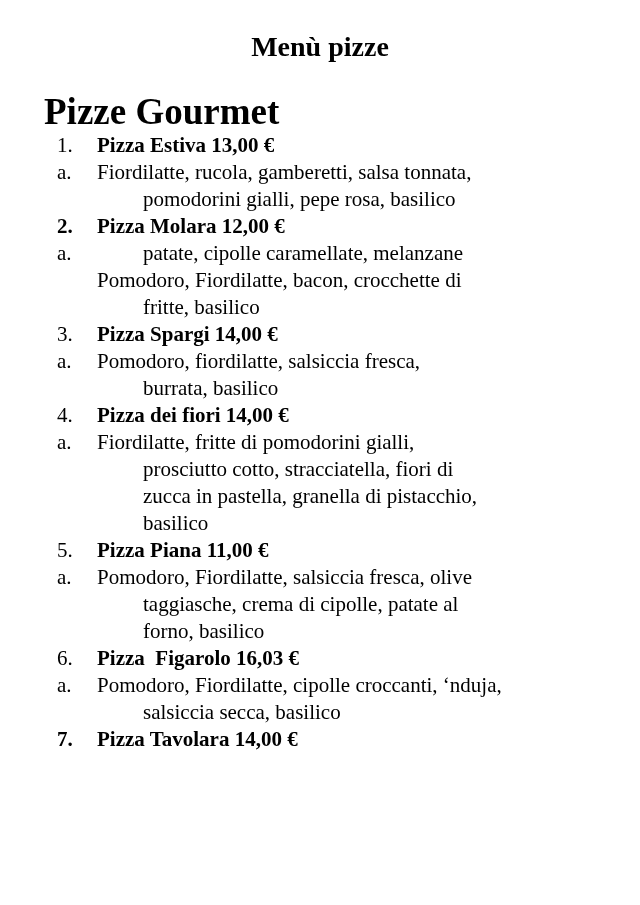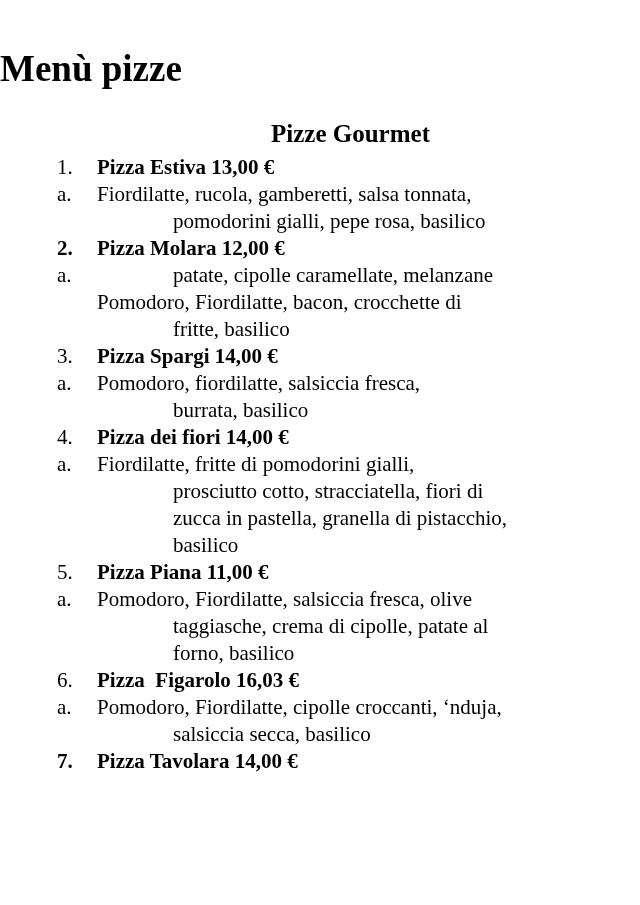--- a/index.html
+++ b/index.html
@@ -7,46 +7,46 @@
   body {
     width: 640px;
     height: 905px;
     margin: 0 auto;
     color: #000000;
     font-family: "Liberation Serif", "DejaVu Serif", serif;
     overflow: hidden;
   }
   .page { width: 640px; height: 905px; background: #ffffff; }
   .doc-title {
-    margin-top: 50px;
-    font-size: 37px;
+    margin-top: 28px;
+    text-align: center;
+    font-size: 28px;
     line-height: 38px;
     font-weight: bold;
   }
   .section-heading {
-    margin: 27px 0 0 61px;
-    font-size: 25px;
+    margin: 27px 0 0 44px;
+    font-size: 37px;
     line-height: 37px;
     font-weight: bold;
-    text-align: center;
   }
   .menu-list { margin-top: 2px; }
   .row {
     display: flex;
     align-items: flex-start;
     padding-left: 57px;
     font-size: 21px;
     line-height: 27px;
   }
   .marker { flex: 0 0 40px; }
   .marker.bold-num { font-weight: bold; }
   .name { font-weight: bold; white-space: pre-wrap; }
   .ing { flex: 1; }
   .ing-line { white-space: pre-wrap; }
-  .ing-line.cont { margin-left: 76px; }
+  .ing-line.cont { margin-left: 46px; }
 </style>
 </head>
 <body>
 
 <div class="page">
 
   <div class="doc-title">Menù pizze</div>
 
   <div class="section-heading">Pizze Gourmet</div>
 

